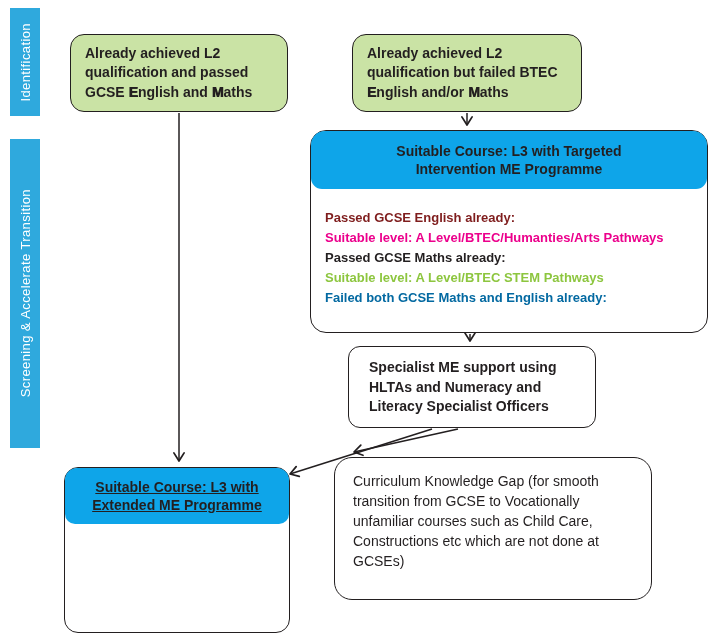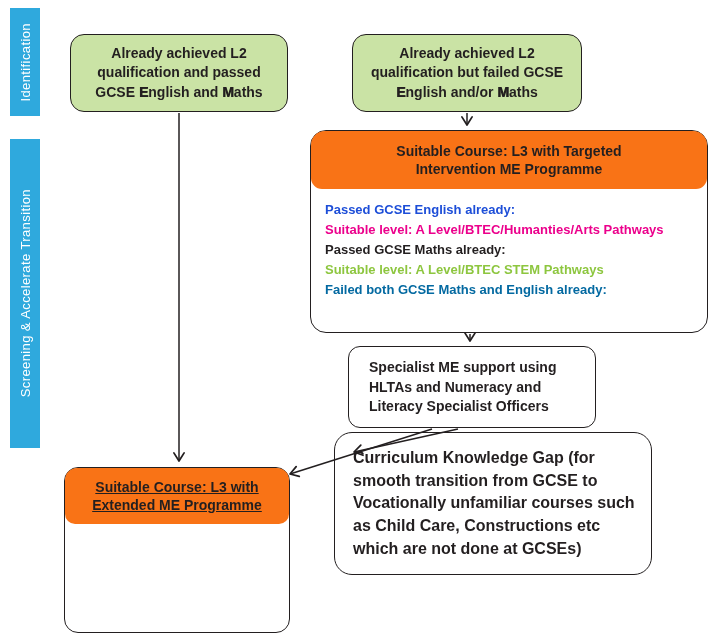--- a/index.html
+++ b/index.html
@@ -10,42 +10,42 @@
   
   .sidebar-tab { position:absolute; background:#2FA9DD; color:#ffffff; display:flex; align-items:center; justify-content:center; }
   .vtext { writing-mode:vertical-rl; transform:rotate(180deg); font-size:13px; letter-spacing:.4px; white-space:nowrap; }
   #tab-identification { left:10px; top:8px;   width:30px; height:108px; }
   #tab-screening      { left:10px; top:139px; width:30px; height:309px; }
 
   
   .node { position:absolute; background:#ffffff; border:1.6px solid #231F20; }
 
   
-  .green-node { background:#CAE3A5; border-radius:14px; display:flex; align-items:center; justify-content:center; text-align:center; font-weight:700; font-size:14px; line-height:1.38; padding:8px 14px; }
+  .green-node { background:#CAE3A5; border-radius:14px; display:flex; align-items:center; justify-content:center; text-align:left; font-weight:700; font-size:14px; line-height:1.38; padding:8px 14px; }
   #node-passed { left:70px;  top:34px; width:218px; height:78px; }
   #node-failed { left:352px; top:34px; width:230px; height:78px; }
   .xbold { font-weight:700; text-shadow:0.6px 0 0 currentColor; }
 
   
   #node-targeted { left:310px; top:130px; width:398px; height:203px; border-radius:16px; }
-  .orange-header { background:#f97316; display:flex; align-items:center; justify-content:center; text-align:center; font-weight:700; font-size:14px; line-height:1.32; }
+  .orange-header { background:#0ea5e9; display:flex; align-items:center; justify-content:center; text-align:center; font-weight:700; font-size:14px; line-height:1.32; }
   #node-targeted .orange-header { height:58px; border-radius:14px 14px 11px 11px; padding:6px 56px; }
   .targeted-body { padding:11px 14px; font-size:13px; font-weight:700; }
   .tline { line-height:20px; white-space:nowrap; }
 
   
   #node-specialist { left:348px; top:346px; width:248px; height:82px; border-radius:12px; padding:11px 8px 8px 20px; font-size:14px; font-weight:700; line-height:1.4; text-align:left; }
 
   
   #node-extended { left:64px; top:467px; width:226px; height:166px; border-radius:14px; }
   #node-extended .orange-header { height:56px; border-radius:12px 12px 10px 10px; padding:6px 18px;text-decoration:underline; }
   .extended-body { padding:13px 10px 10px 12px; font-size:14px; font-weight:700; line-height:1.4; text-align:left; }
 
   
-  #node-curriculum { left:334px; top:432px; width:318px; height:143px; border-radius:18px; padding:14px 16px 10px 18px; font-size:16px; font-weight:700; line-height:1.42; text-align:left; }
+  #node-curriculum { left:334px; top:457px; width:318px; height:143px; border-radius:18px; padding:14px 16px 10px 18px; font-size:14px; font-weight:400; line-height:1.42; text-align:left; }
 
   
   .arrows { position:absolute; left:0; top:0; width:726px; height:642px; pointer-events:none; }
 </style>
 </head>
 <body>
 
 <div class="canvas">
 
   <div class="sidebar-tab" id="tab-identification">
@@ -53,27 +53,27 @@
   </div>
   <div class="sidebar-tab" id="tab-screening">
     <span class="vtext">Screening &amp; Accelerate Transition</span>
   </div>
 
   <div class="node green-node" id="node-passed">
     <div><span>Already achieved L2 qualification and passed GCSE </span><span class="xbold">E</span><span>nglish and </span><span class="xbold">M</span><span>aths</span></div>
   </div>
 
   <div class="node green-node" id="node-failed">
-    <div><span>Already achieved L2 qualification but failed GCSE </span><span class="xbold">E</span><span>nglish and/or </span><span class="xbold">M</span><span>aths</span></div>
+    <div><span>Already achieved L2 qualification but failed BTEC </span><span class="xbold">E</span><span>nglish and/or </span><span class="xbold">M</span><span>aths</span></div>
   </div>
 
   <div class="node" id="node-targeted">
     <div class="orange-header">Suitable Course: L3 with Targeted Intervention ME Programme</div>
     <div class="targeted-body">
-      <div class="tline" style="color: #1d4ed8;">Passed GCSE English already:</div>
+      <div class="tline" style="color: #7f1d1d; margin-top: 8px;">Passed GCSE English already:</div>
       <div class="tline" style="color: rgb(236, 0, 140);">Suitable level: A Level/BTEC/Humanties/Arts Pathways</div>
       <div class="tline" style="color: rgb(35, 31, 32);">Passed GCSE Maths already:</div>
       <div class="tline" style="color: rgb(141, 198, 63);">Suitable level: A Level/BTEC STEM Pathways</div>
       <div class="tline" style="color: #0369a1;">Failed both GCSE Maths and English already:</div>
     </div>
   </div>
 
   <div class="node" id="node-specialist">
     <div>Specialist ME support using HLTAs and Numeracy and Literacy Specialist Officers</div>
   </div>

